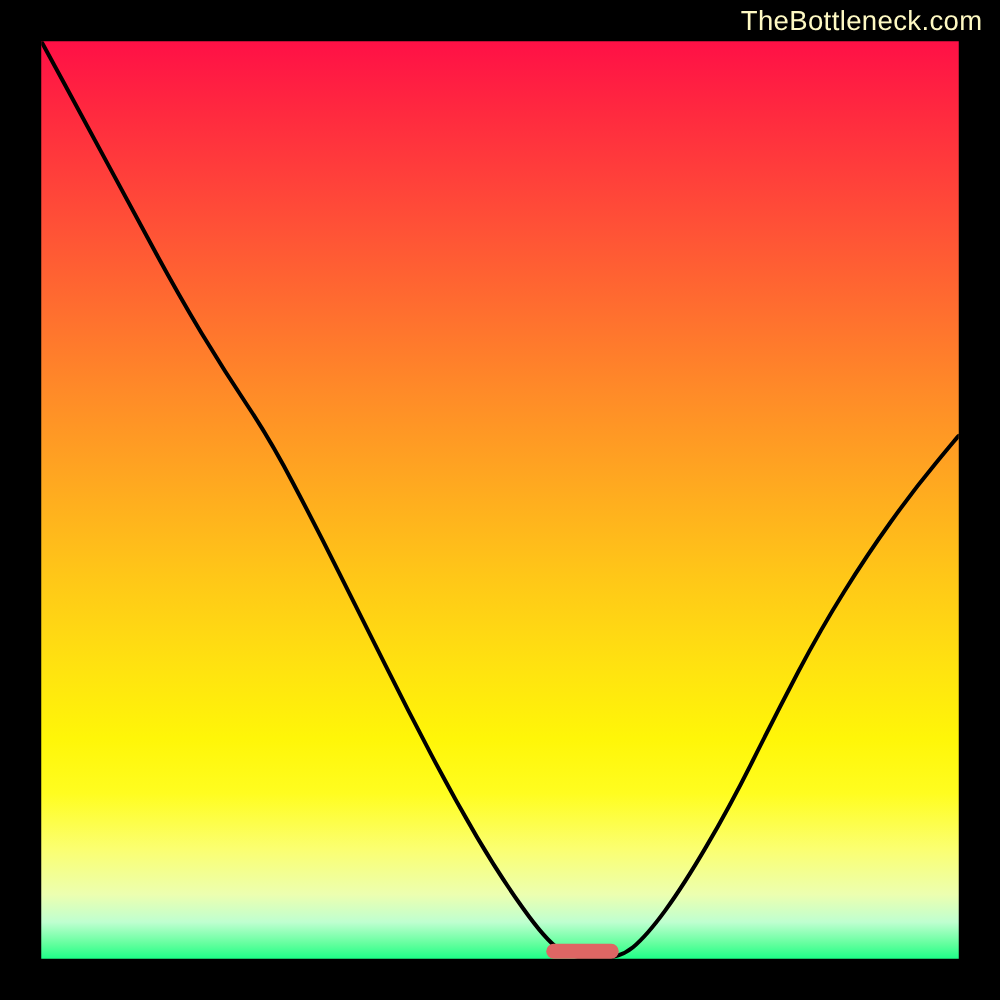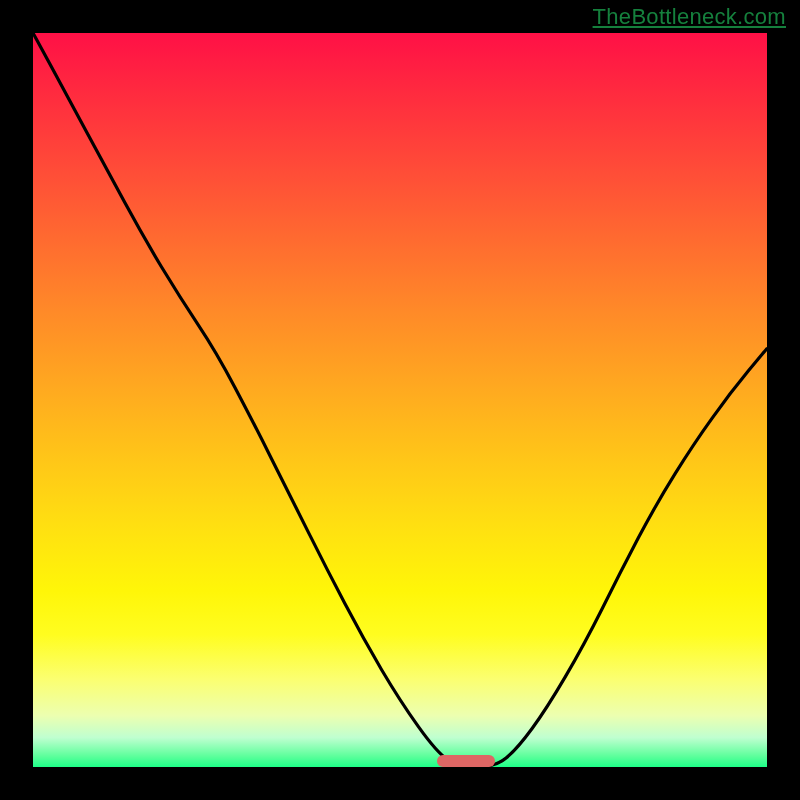--- a/index.html
+++ b/index.html
@@ -14,25 +14,24 @@
   .frame {
     position: relative;
     width: 800px;
     height: 800px;
     background: #000;
   }
   .watermark {
     position: absolute;
     top: 4px;
     right: 14px;
-    color: #15803d;
+    color: #fef9c3;
     font-size: 22px;
     font-weight: 500;
     letter-spacing: 0.3px;
-    text-decoration: underline;
   }
   .plot {
     position: absolute;
     left: 33px;
     top: 33px;
     width: 734px;
     height: 734px;
   }
   .gradient-area {
     position: absolute;

